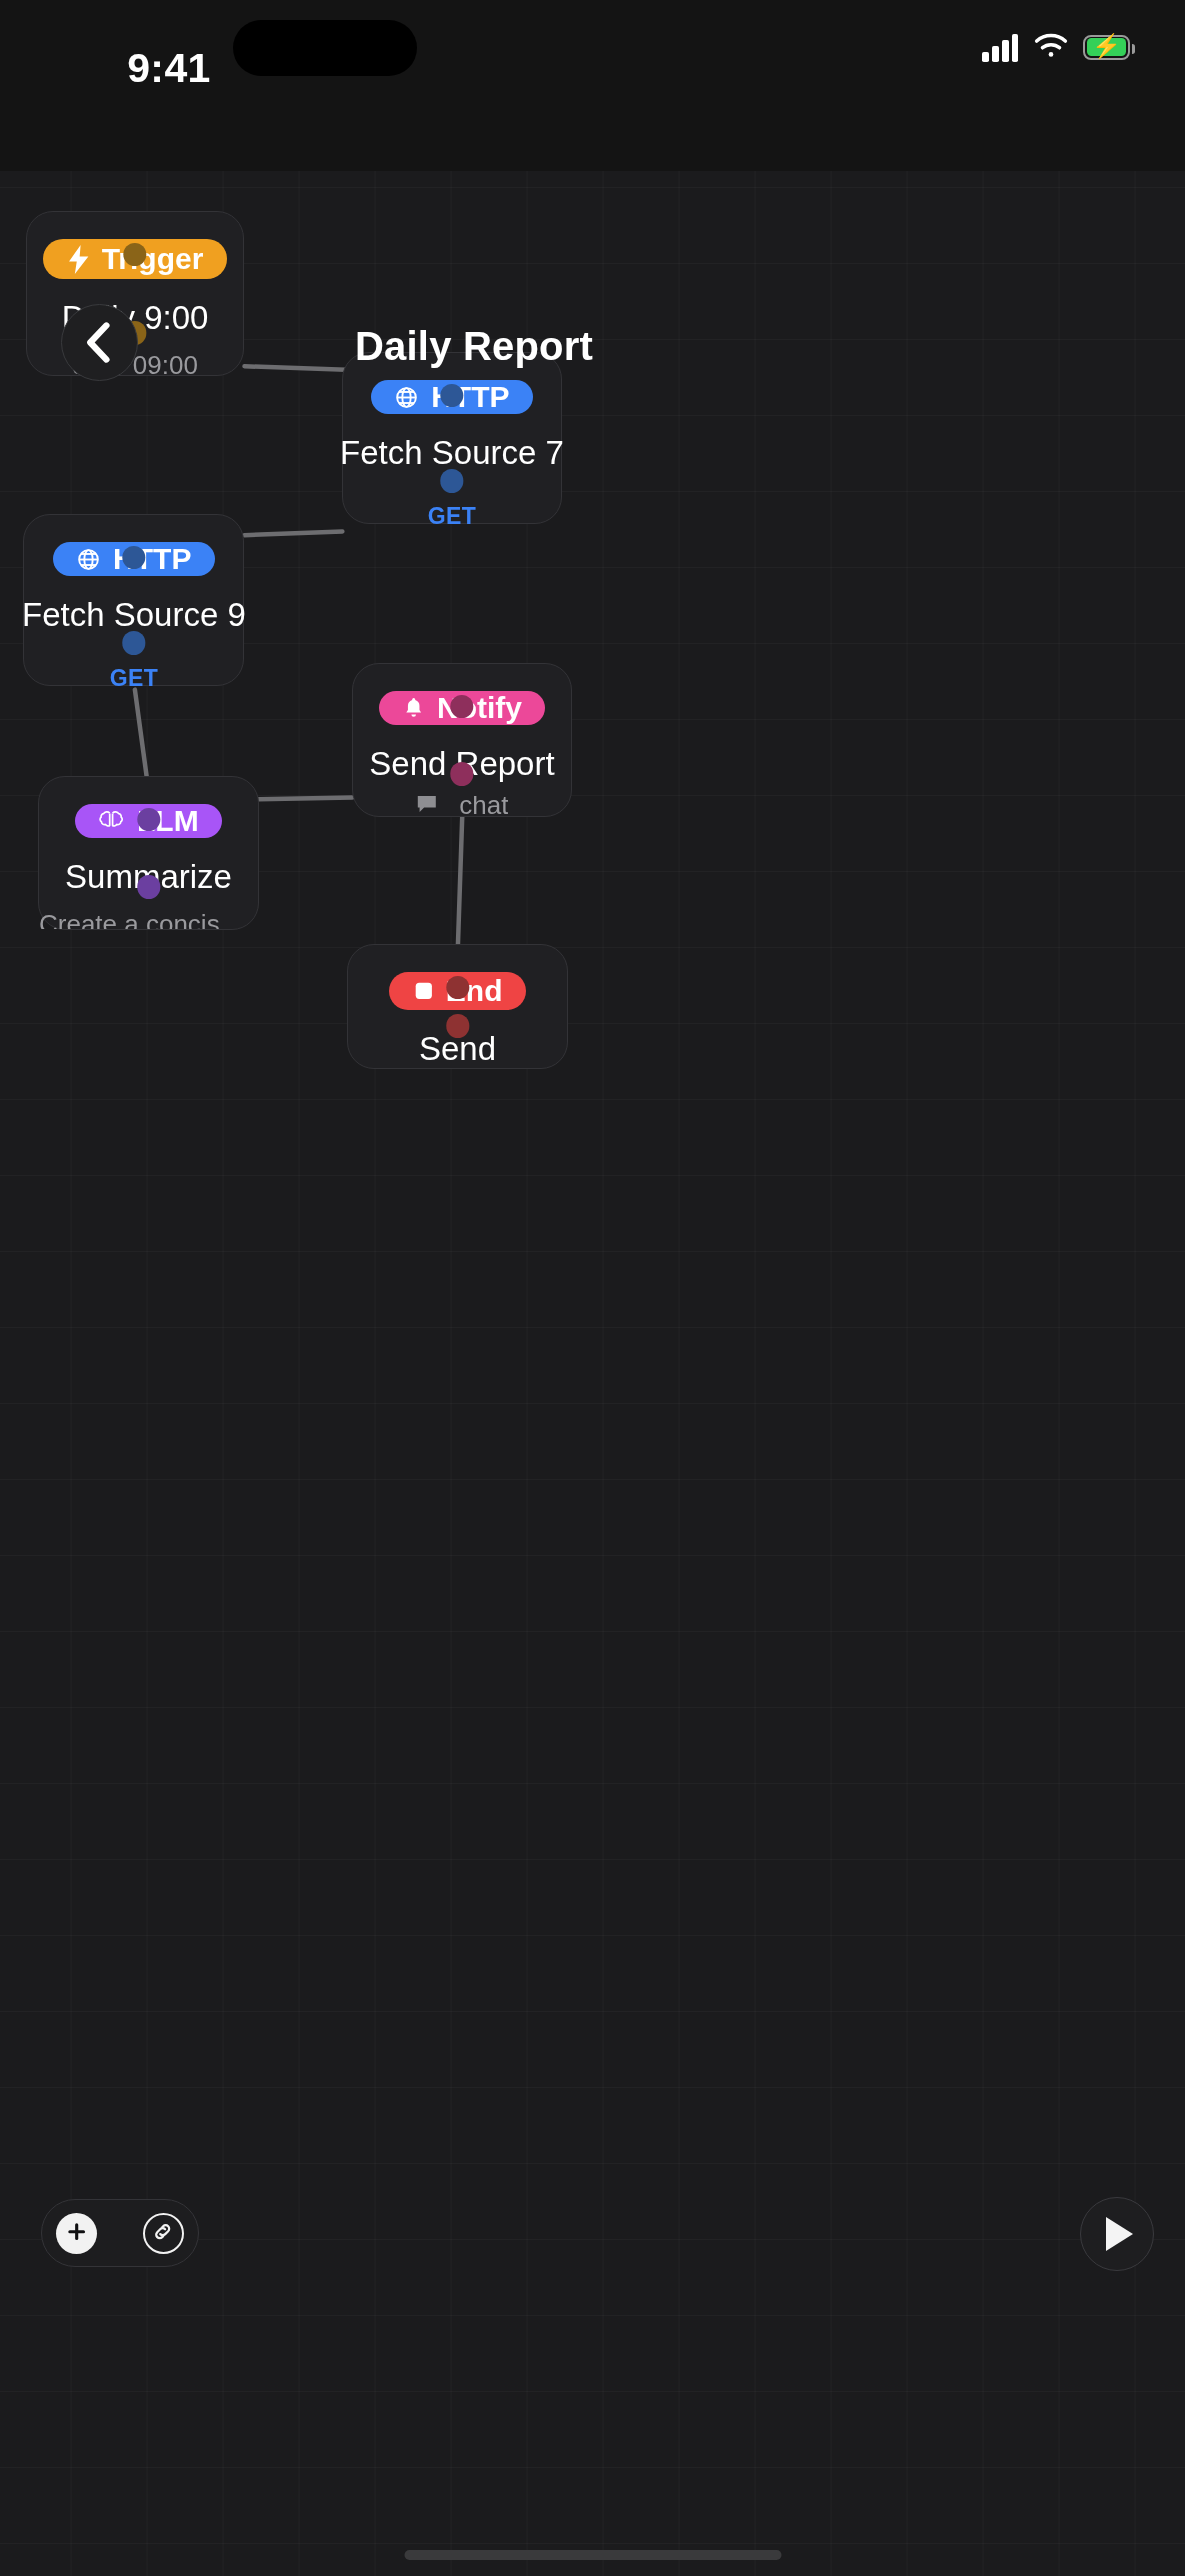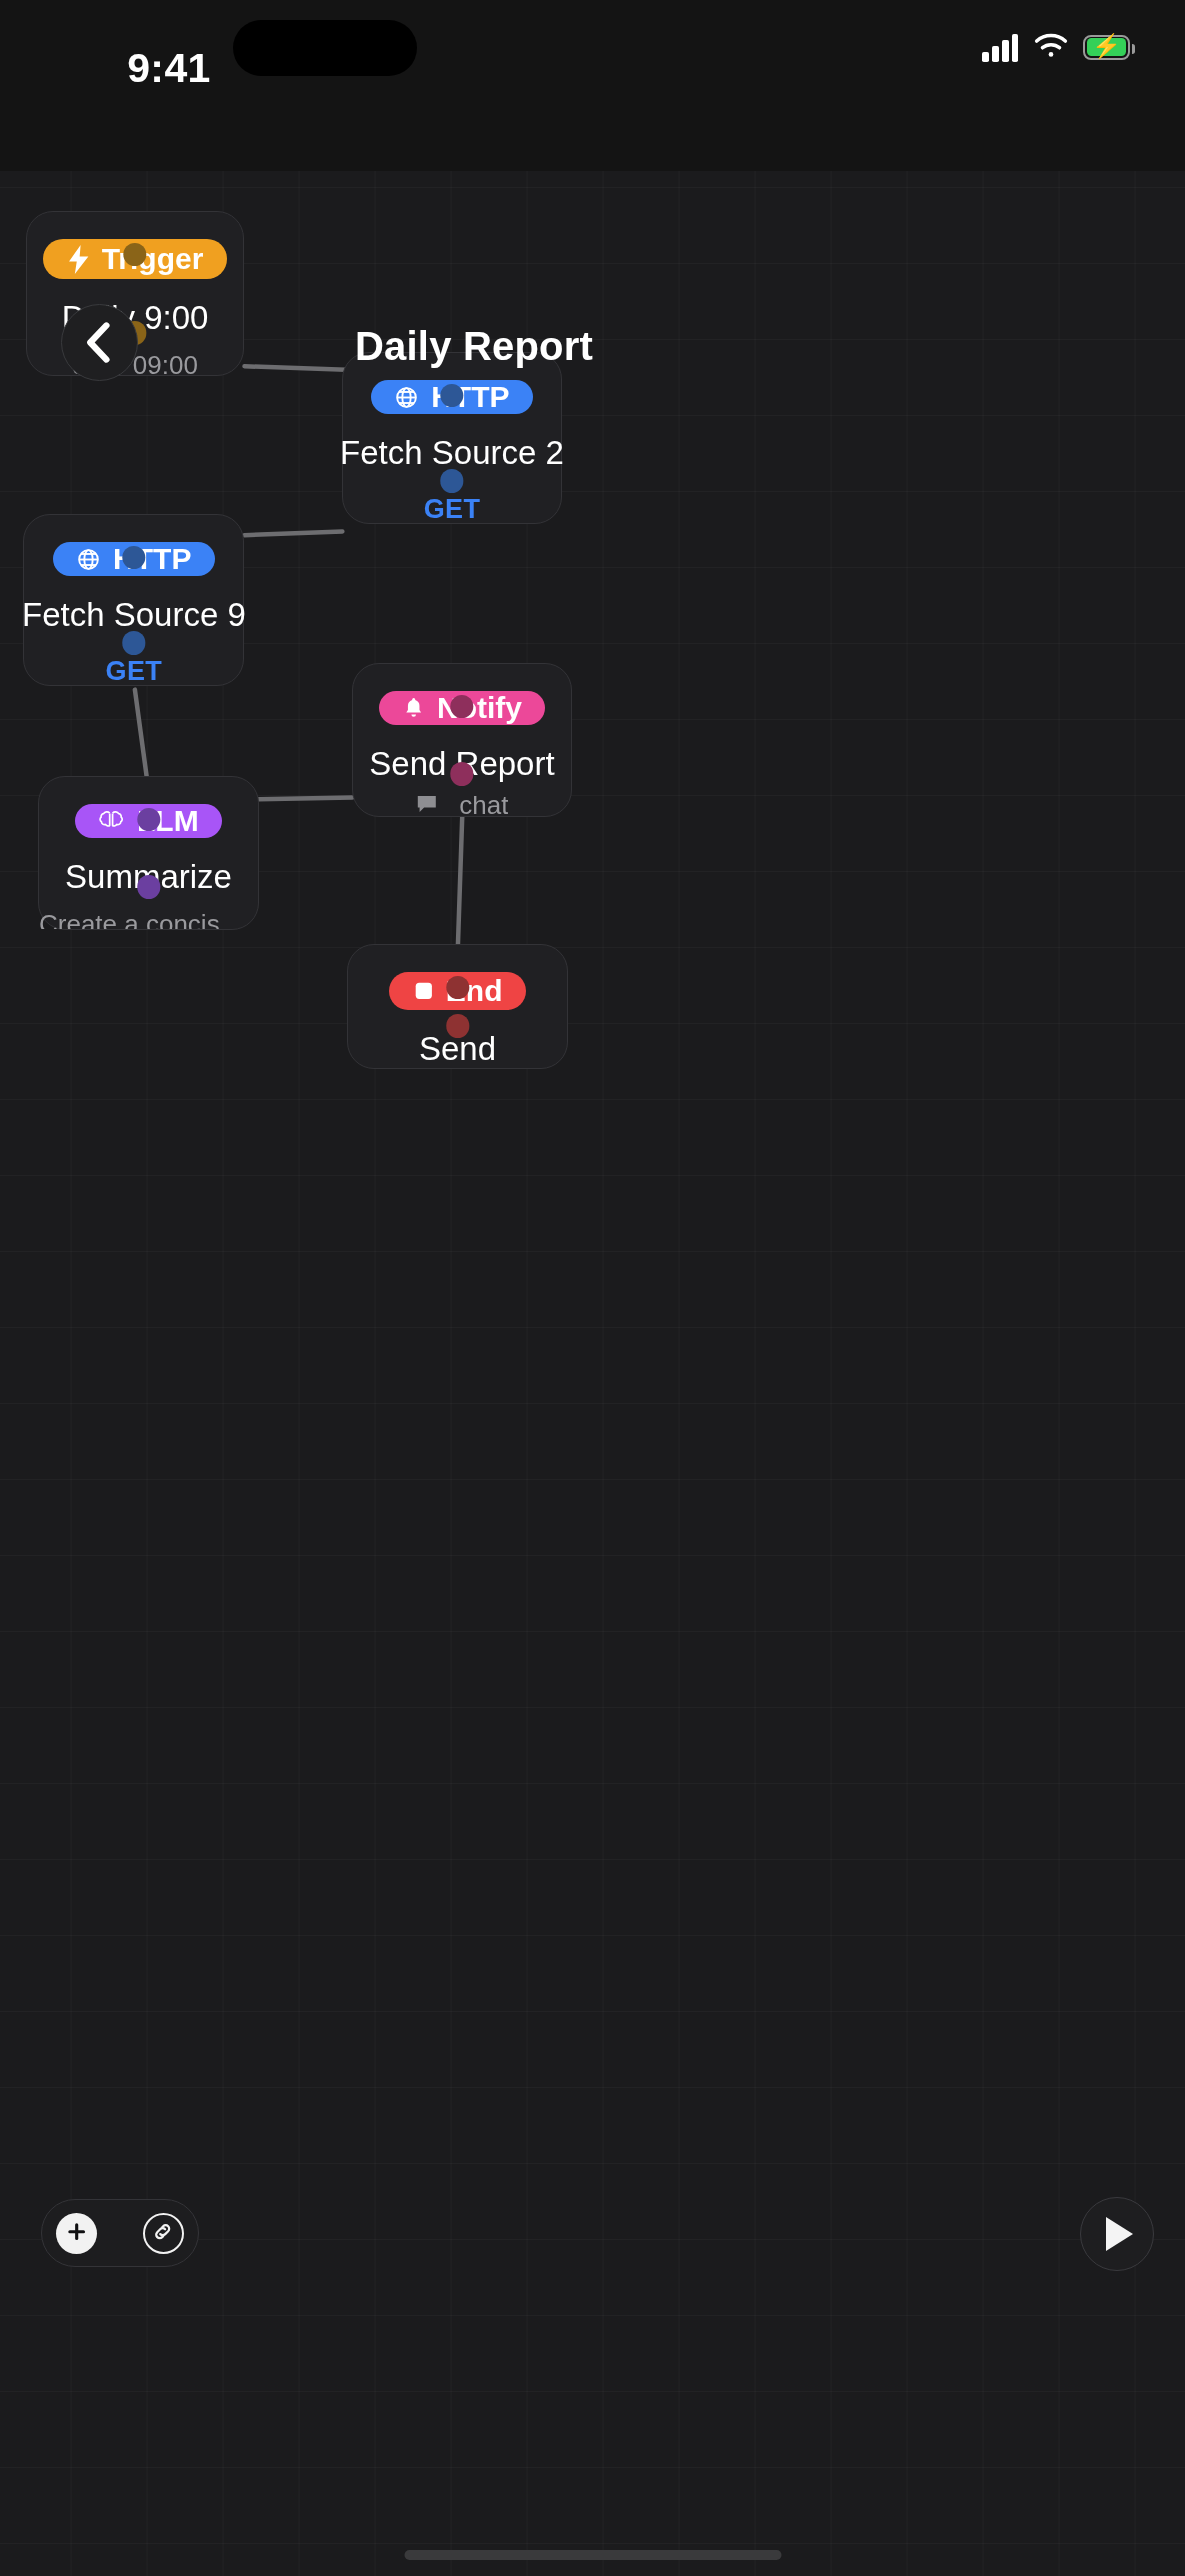--- a/index.html
+++ b/index.html
@@ -102,22 +102,22 @@
     display:inline-flex; align-items:center; gap:11.7px;
     height:50px; padding:0 23.4px; border-radius:25px;
     color:#fff; font-size:30px; font-weight:600; white-space:nowrap;
   }
   .badge .gi{ display:flex; align-items:center; }
   .node-title{
     color:#fff; font-size:33px; font-weight:500;
     margin-top:20px; white-space:nowrap;
   }
   .node-method{
-    color:#3b82f6; font-size:27px; font-weight:700;
-    margin-top:22px; letter-spacing:0.4px;
+    color:#3b82f6; font-size:23px; font-weight:700;
+    margin-top:31px; letter-spacing:0.4px;
   }
   .node-sub{
     color:#9a9a9e; font-size:26px; font-weight:400;
     margin-top:12.6px; white-space:nowrap;
     max-width:100%; overflow:hidden; text-overflow:ellipsis;
   }
   .node-sub.with-icon{ display:flex; align-items:center; gap:22px; }
 
   
   #node-trigger  { left:26px;  top:125px; width:218px; height:165px; }
@@ -216,21 +216,21 @@
         <svg width="25" height="25" viewBox="0 0 24 24" fill="none" stroke="#fff" stroke-width="1.8">
           <circle cx="12" cy="12" r="9"></circle>
             <ellipse cx="12" cy="12" rx="4" ry="9"></ellipse>
           <line x1="3" y1="12" x2="21" y2="12"></line>
             <line x1="4.6" y1="6.7" x2="19.4" y2="6.7"></line>
           <line x1="4.6" y1="17.3" x2="19.4" y2="17.3"></line>
         </svg>
       </span>
       <span>HTTP</span>
     </span>
-    <span class="node-title">Fetch Source 2</span>
+    <span class="node-title">Fetch Source 7</span>
     <span class="node-method">GET</span>
     <span class="node-sub">https://api.example.co…</span>
     <span class="port out" style="background:#2d5796"></span>
   </div>
 
   <div class="node" id="node-http2">
     <span class="port in" style="background:#2d5796"></span>
     <span class="badge" style="background:#3b82f6">
       <span class="gi">
         <svg width="25" height="25" viewBox="0 0 24 24" fill="none" stroke="#fff" stroke-width="1.8">

